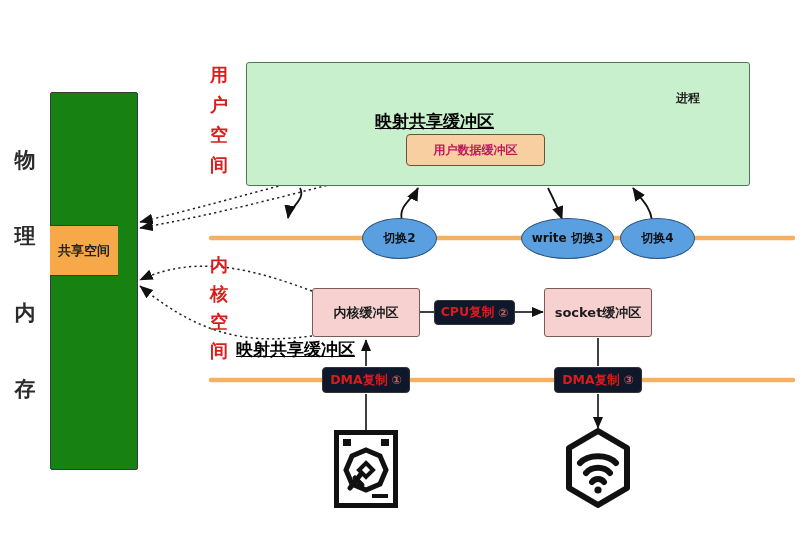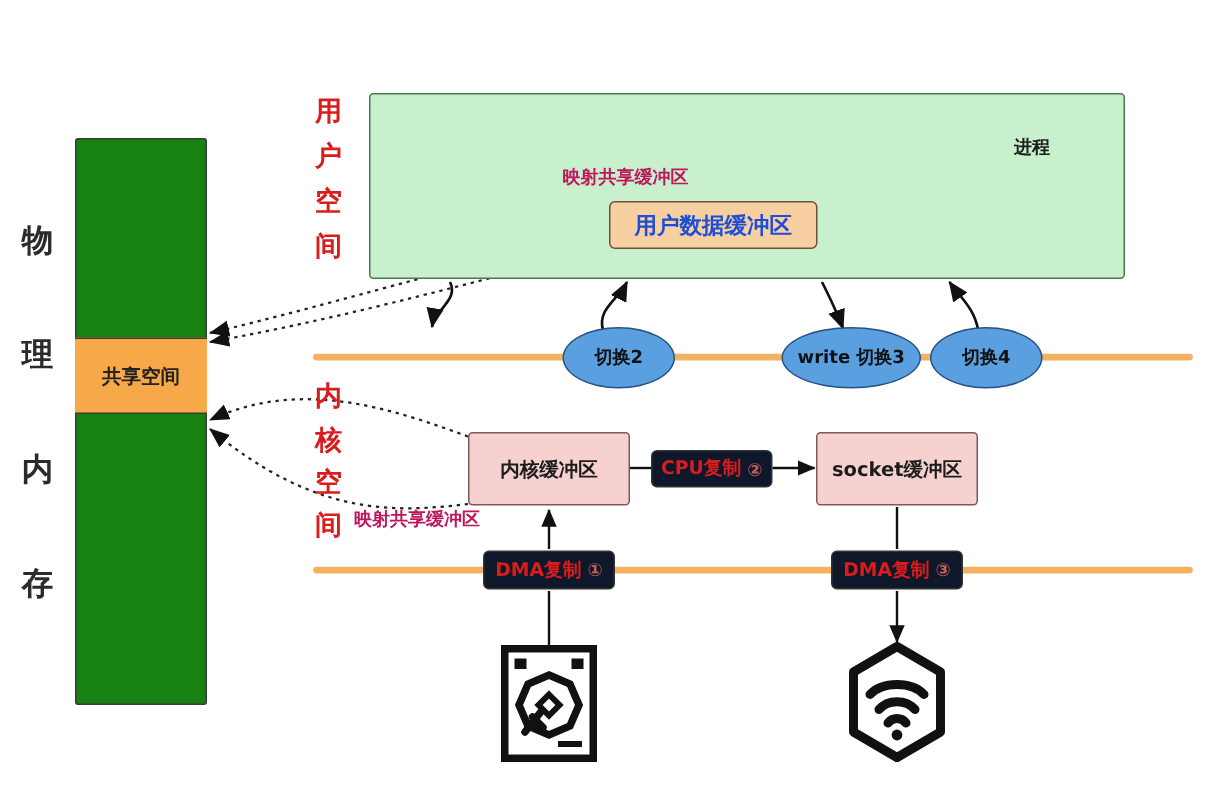--- a/index.html
+++ b/index.html
@@ -38,25 +38,25 @@
     color:#222;font-size:13px;font-weight:700;
   }
 
   
   .procbox{
     background:#c9f0cd;border:1.5px solid #4b7a50;border-radius:3px;
   }
   .proclabel{
     color:#1c1c1c;font-size:12px;font-weight:700;
   }
-  .mapnote{color:#be185d;font-size:12px;font-weight:600;white-space:nowrap;}
+  .mapnote{color:#000000;font-size:17px;font-weight:600;white-space:nowrap;text-decoration:underline;}
   .userbuf{
     background:#f8cfa0;border:1.5px solid #6b5333;border-radius:4px;
     display:flex;align-items:center;justify-content:center;
-    color:#1d4ed8;font-size:15px;font-weight:700;white-space:nowrap;
+    color:#be185d;font-size:12px;font-weight:700;white-space:nowrap;
   }
 
   
   .ellipse{
     background:#5a9fe0;border:1.3px solid #27527f;border-radius:50%;
     display:flex;align-items:center;justify-content:center;
     color:#111;font-size:12px;font-weight:700;white-space:nowrap;
   }
 
   
@@ -118,21 +118,21 @@
   </svg>
 
   <div class="abs vcaption" style="left:8px;top:150px;width:34px;height:250px;">
     <span>物</span>
     <span>理</span>
     <span>内</span>
     <span>存</span>
   </div>
 
   <div class="abs membar" style="left:50px;top:92px;width:88px;height:378px;"></div>
-  <div class="abs memshare" style="left:50px;top:225px;width:88px;height:51px;">
+  <div class="abs memshare" style="left:50px;top:225px;width:68px;height:51px;">
     <span>共享空间</span>
   </div>
 
   <div class="abs vlabel-red" style="left:208px;top:66px;width:22px;height:108px;">
     <span>用</span>
     <span>户</span>
     <span>空</span>
     <span>间</span>
   </div>
 
@@ -147,21 +147,21 @@
   <div class="abs proclabel" style="left:676px;top:90px;">
     <span>进程</span>
   </div>
   <div class="abs mapnote" style="left:375px;top:110px;">
     <span>映射共享缓冲区</span>
   </div>
   <div class="abs userbuf" style="left:406px;top:134px;width:139px;height:32px;">
     <span>用户数据缓冲区</span>
   </div>
 
-  <div class="abs ellipse" style="left:375px;top:218px;width:75px;height:41px;justify-content:center;">
+  <div class="abs ellipse" style="left:362px;top:218px;width:75px;height:41px;justify-content:center;">
     <span>切换2</span>
   </div>
   <div class="abs ellipse" style="left:521px;top:218px;width:93px;height:41px;">
     <span>write 切换3</span>
   </div>
   <div class="abs ellipse" style="left:620px;top:218px;width:75px;height:41px;">
     <span>切换4</span>
   </div>
 
   <div class="abs mapnote" style="left:236px;top:338px;">

